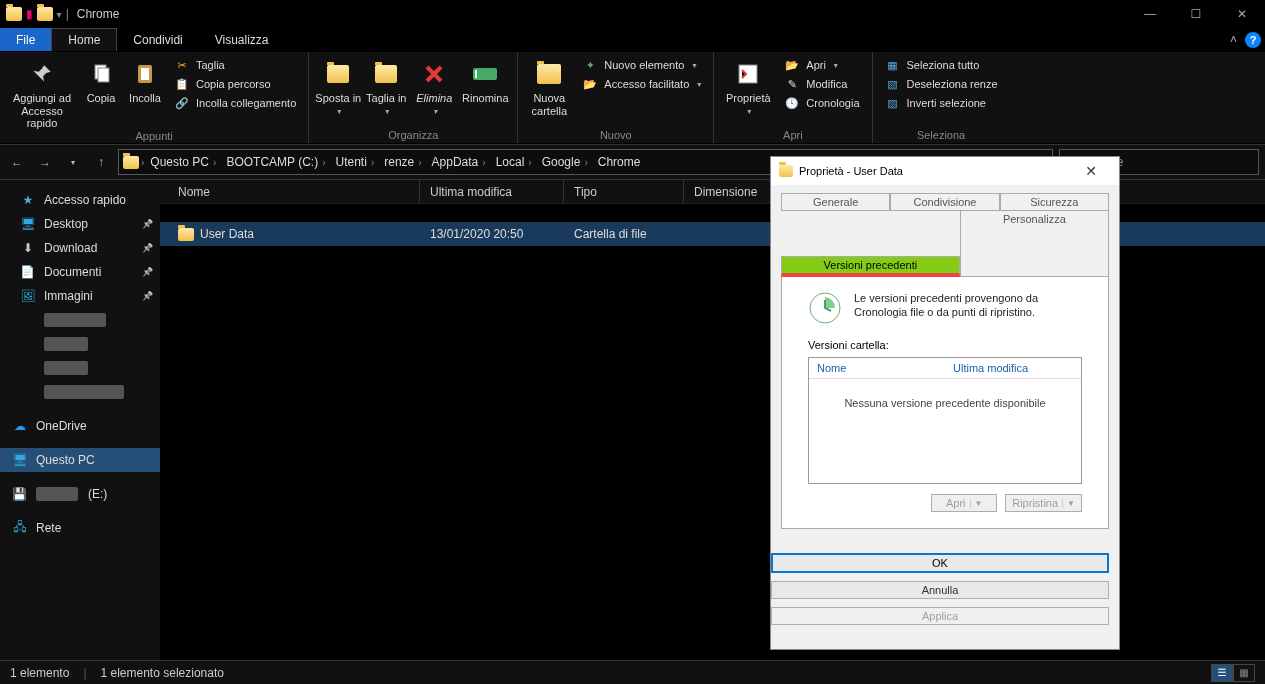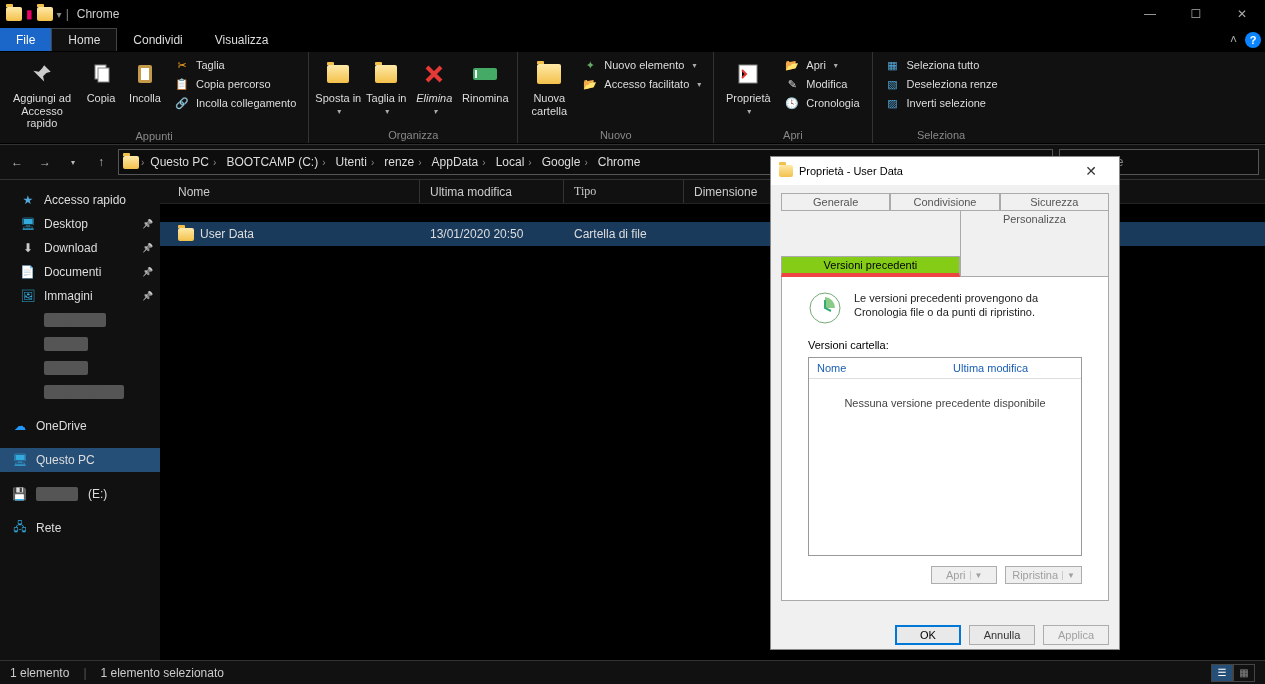--- a/index.html
+++ b/index.html
@@ -79,21 +79,21 @@
 .dialog .info { display:flex; gap:12px; margin-bottom:14px;}
 .dialog .info .txt { font-size:11px; color:#222; line-height:1.3;}
 .dialog .table { border:1px solid #999; flex:1; background:#fff; margin-top:4px; display:flex; flex-direction:column;}
 .dialog .thead { display:flex; background:#fff; border-bottom:1px solid #ddd;}
 .dialog .thead div { flex:1; padding:4px 8px; color:#1a5fb4; font-size:11px;}
 .dialog .empty { flex:1; display:flex; align-items:flex-start; justify-content:center; padding-top:18px; color:#444; font-size:11px;}
 .dialog .tactions { display:flex; justify-content:flex-end; gap:8px; padding:10px 0 2px 0;}
 .dialog .dbtn { min-width:66px; padding:2px 6px; background:#e9e9e9; border:1px solid #adadad; font-size:11px; cursor:pointer; color:#333; display:flex; align-items:center; justify-content:center; gap:4px;}
 .dialog .dbtn.disabled { color:#a0a0a0; background:#efefef;}
 .dialog .dbtn.primary { border:2px solid #0078d7; color:#000;}
-.dialog .dactions { display:flex; justify-content:flex-end; gap:8px; padding:0 10px 4px 0;}
+.dialog .dactions { display:flex; justify-content:flex-end; gap:8px; padding:0 10px 24px 0;flex-direction:column;}
 
 svg { display:block; }
 </style>
 </head>
 <body>
 
 <div class="titlebar">
   <div class="tb-icons">
     <span class="folder-icon-sm"></span>
     <span style="color:#e06;">▮</span>
@@ -379,21 +379,21 @@
     <div class="side-item" style="padding-left:12px;">
         <span class="ic" style="color:#3ad;">🖧</span>
         <span>Rete</span>
       </div>
   </div>
 
   <div class="filepane">
     <div class="filehdr">
       <div style="width:260px;padding-left:18px;">Nome</div>
       <div style="width:144px;">Ultima modifica</div>
-      <div style="width:120px;font-family:Liberation Serif, serif;">Tipo</div>
+      <div style="width:120px;">Tipo</div>
       <div style="width:100px;">Dimensione</div>
     </div>
     <div class="filerow selected">
       <div class="cell" style="width:260px;padding-left:18px;">
           <span class="folder-icon-sm" style="width:16px;height:13px;"></span>
           <span>User Data</span>
         </div>
       <div class="cell" style="width:144px;">13/01/2020 20:50</div>
       <div class="cell" style="width:120px;">Cartella di file</div>
       <div class="cell" style="width:100px;"></div>

